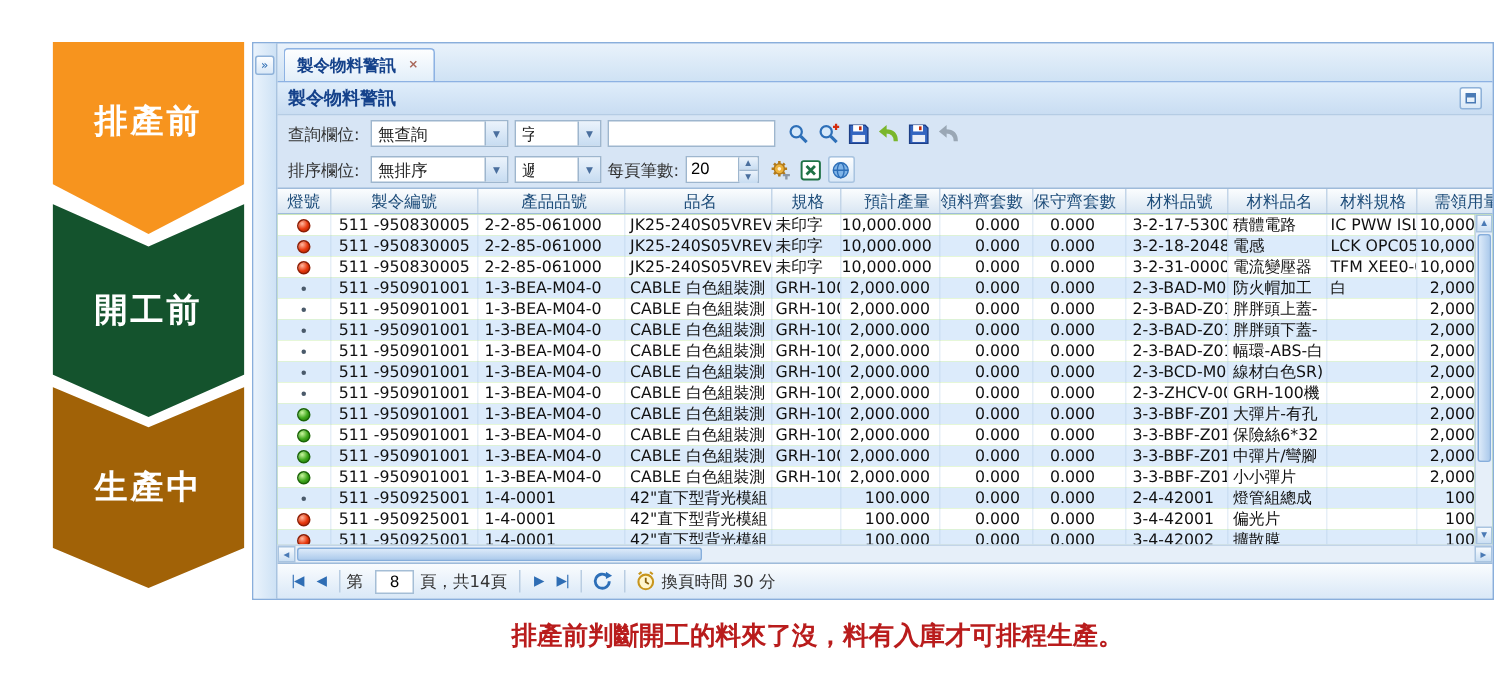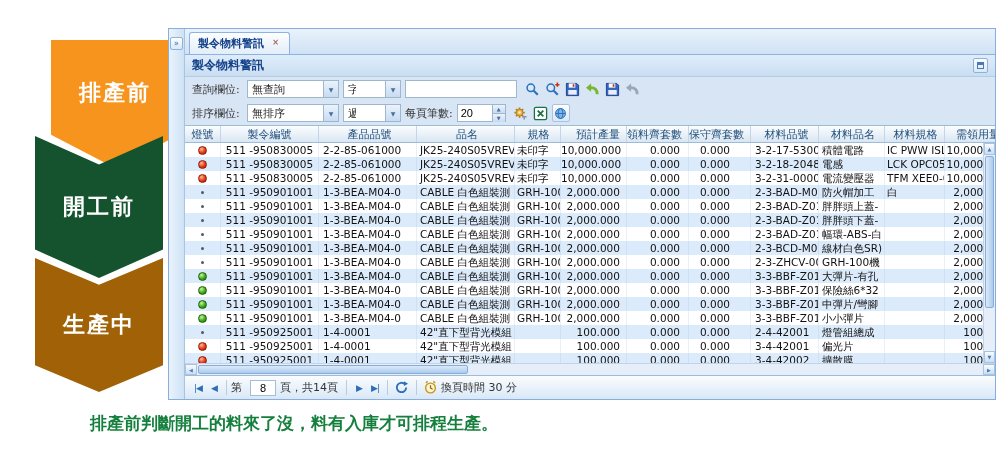--- a/index.html
+++ b/index.html
@@ -3,21 +3,21 @@
 <meta charset="utf-8">
 <style>
   * { margin:0; padding:0; box-sizing:border-box; }
   html,body { width:1000px; height:450px; background:#fff; font-family:"DejaVu Sans","Liberation Sans",sans-serif; }
   .page { position:relative; width:1000px; height:450px; overflow:hidden; background:#fff; }
 
   
   .banners { position:absolute; left:35px; top:28px; width:128px; height:365px; }
   .banner { position:absolute; left:0; width:128px; display:flex; align-items:center; justify-content:center; }
   .banner span { color:#fff; font-size:22px; font-weight:bold; letter-spacing:2px; }
-  .banner.b1 { top:12px;   height:128px; clip-path:polygon(0 0,100% 0,100% 74%,50% 100%,0 74%);margin-left:16px; }
+  .banner.b1 { top:0;   height:128px; clip-path:polygon(0 0,100% 0,100% 74%,50% 100%,0 74%); }
   .banner.b1 span { margin-bottom:22px; }
   .banner.b2 { top:108px; height:142px; clip-path:polygon(0 0,50% 20%,100% 0,100% 80%,50% 100%,0 80%); }
   .banner.b3 { top:230px; height:134px; clip-path:polygon(0 0,50% 20%,100% 0,100% 80%,50% 100%,0 80%); }
 
   
   .panel { position:absolute; left:168px; top:28px; width:828px; height:372px; border:1px solid #89AEDB; background:#D7E5F5; display:flex; }
   .west { width:16px; border-right:1px solid #A9C4E0; background:linear-gradient(90deg,#EAF3FC,#CEE2F5); display:flex; justify-content:center; padding-top:8px; }
   .west-btn { width:13px; height:13px; border:1px solid #8FB2D9; border-radius:2px; background:linear-gradient(#FDFEFF,#D9E8F7); color:#2E6DB4; font-size:8px; line-height:11px; text-align:center; cursor:pointer; }
   .content { flex:1; display:flex; flex-direction:column; overflow:hidden; }
 
@@ -75,21 +75,21 @@
   .htrack { flex:1; position:relative; }
   .hthumb { position:absolute; left:1px; top:1px; bottom:1px; width:270px; background:linear-gradient(#DCEAF9,#ADCBEC); border:1px solid #86AEDC; border-radius:2px; cursor:grab; }
 
   .pager { height:24px; border-top:1px solid #9FBBDA; background:linear-gradient(#FAFCFE,#D9E8F7); display:flex; align-items:center; padding:0 5px; font-size:11px; color:#333; }
   .pbtn { min-width:16px; height:16px; display:flex; align-items:center; justify-content:center; color:#2E6DB4; font-size:9px; cursor:pointer; letter-spacing:-1px; }
   .psep { width:1px; height:15px; background:#B9CDE2; margin:0 4px; }
   .pinput { width:26px; height:16px; border:1px solid #A5BED6; font-size:11px; text-align:center; margin:0 4px; }
   .ptext { margin-right:4px; }
 
   
-  .caption { position:absolute; left:90px; top:412px; width:910px; text-align:left; font-size:17px; font-weight:bold; color:#15803d; }
+  .caption { position:absolute; left:90px; top:412px; width:910px; text-align:center; font-size:17px; font-weight:bold; color:#b91c1c; }
 </style>
 </head>
 <body>
 
 <div class="page">
 
   <div class="banners">
     <div class="banner b1" style="background:#F7941E">
       <span>排產前</span>
     </div>

